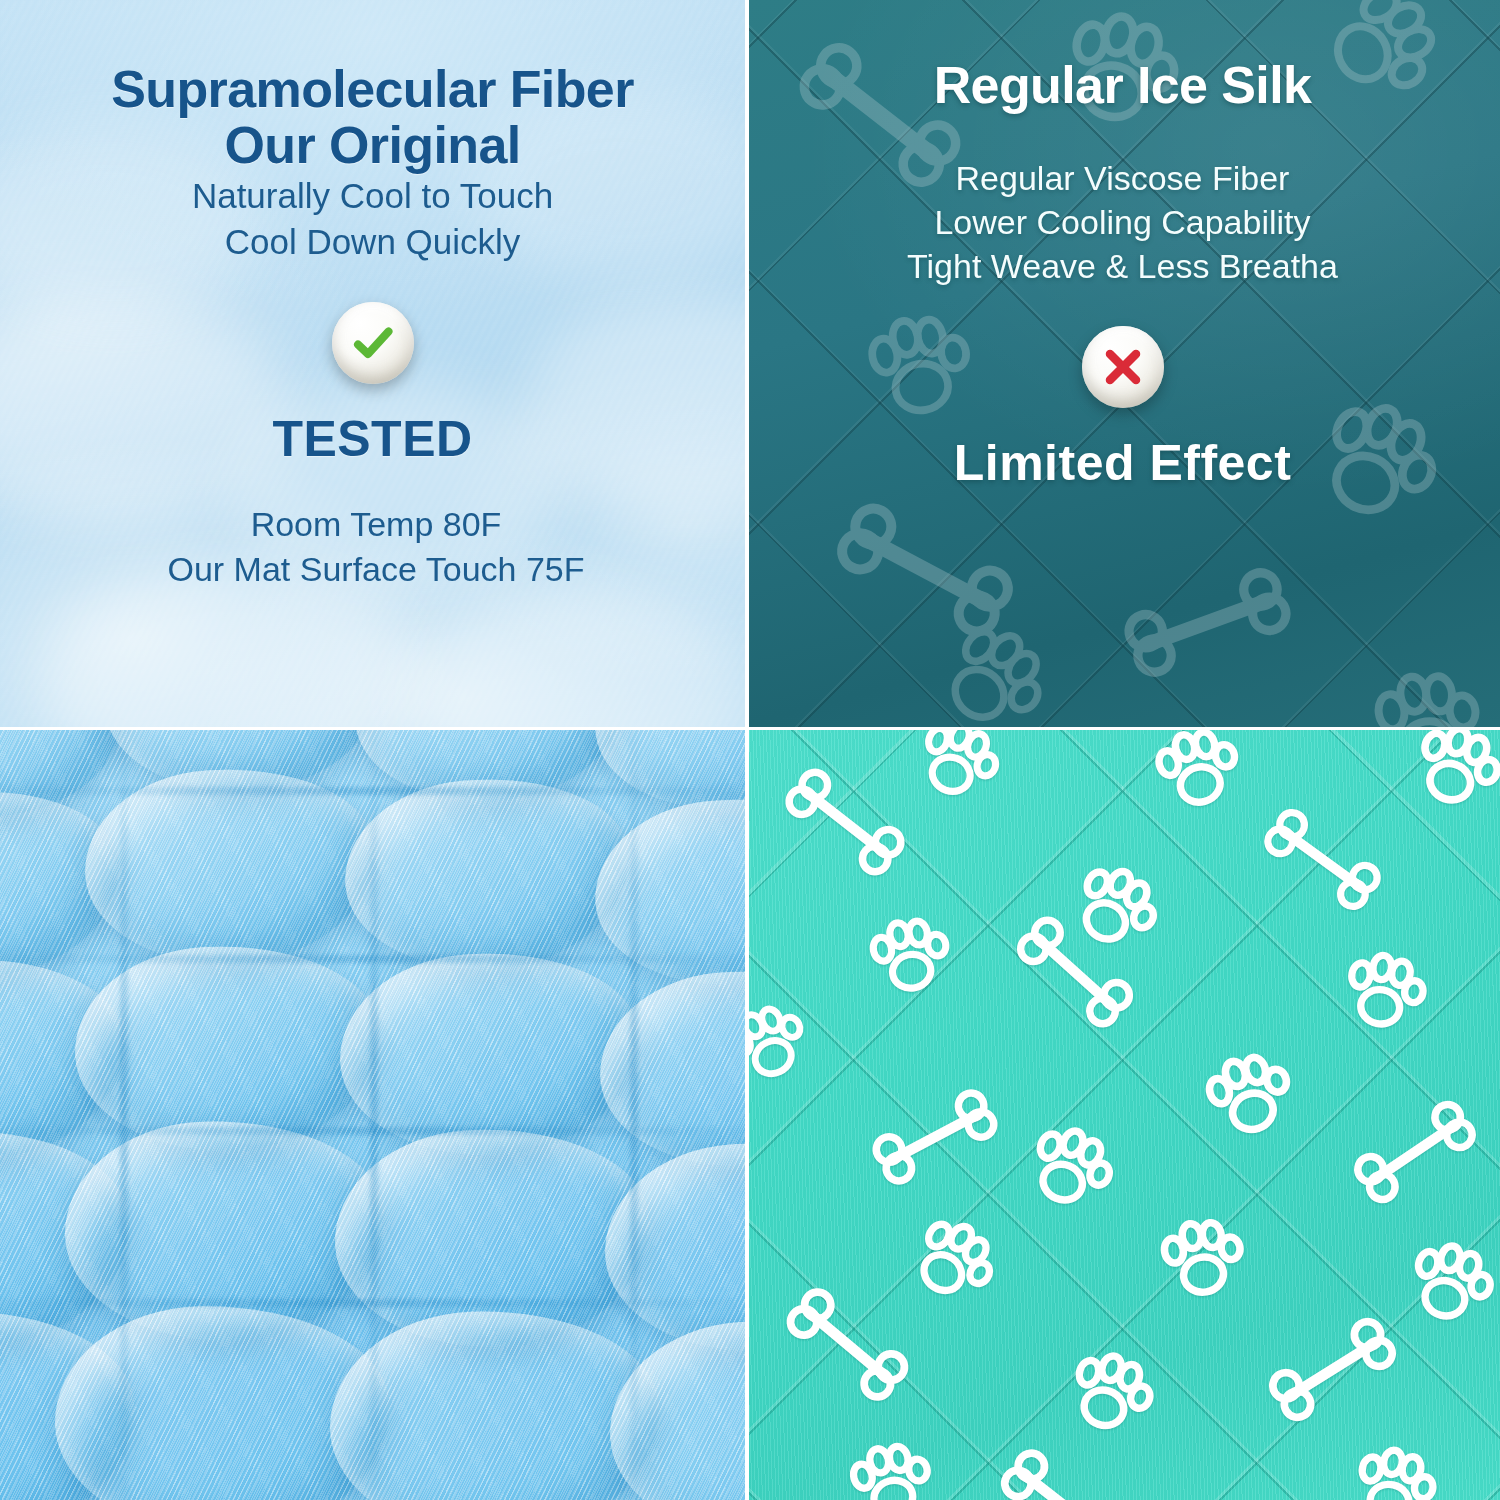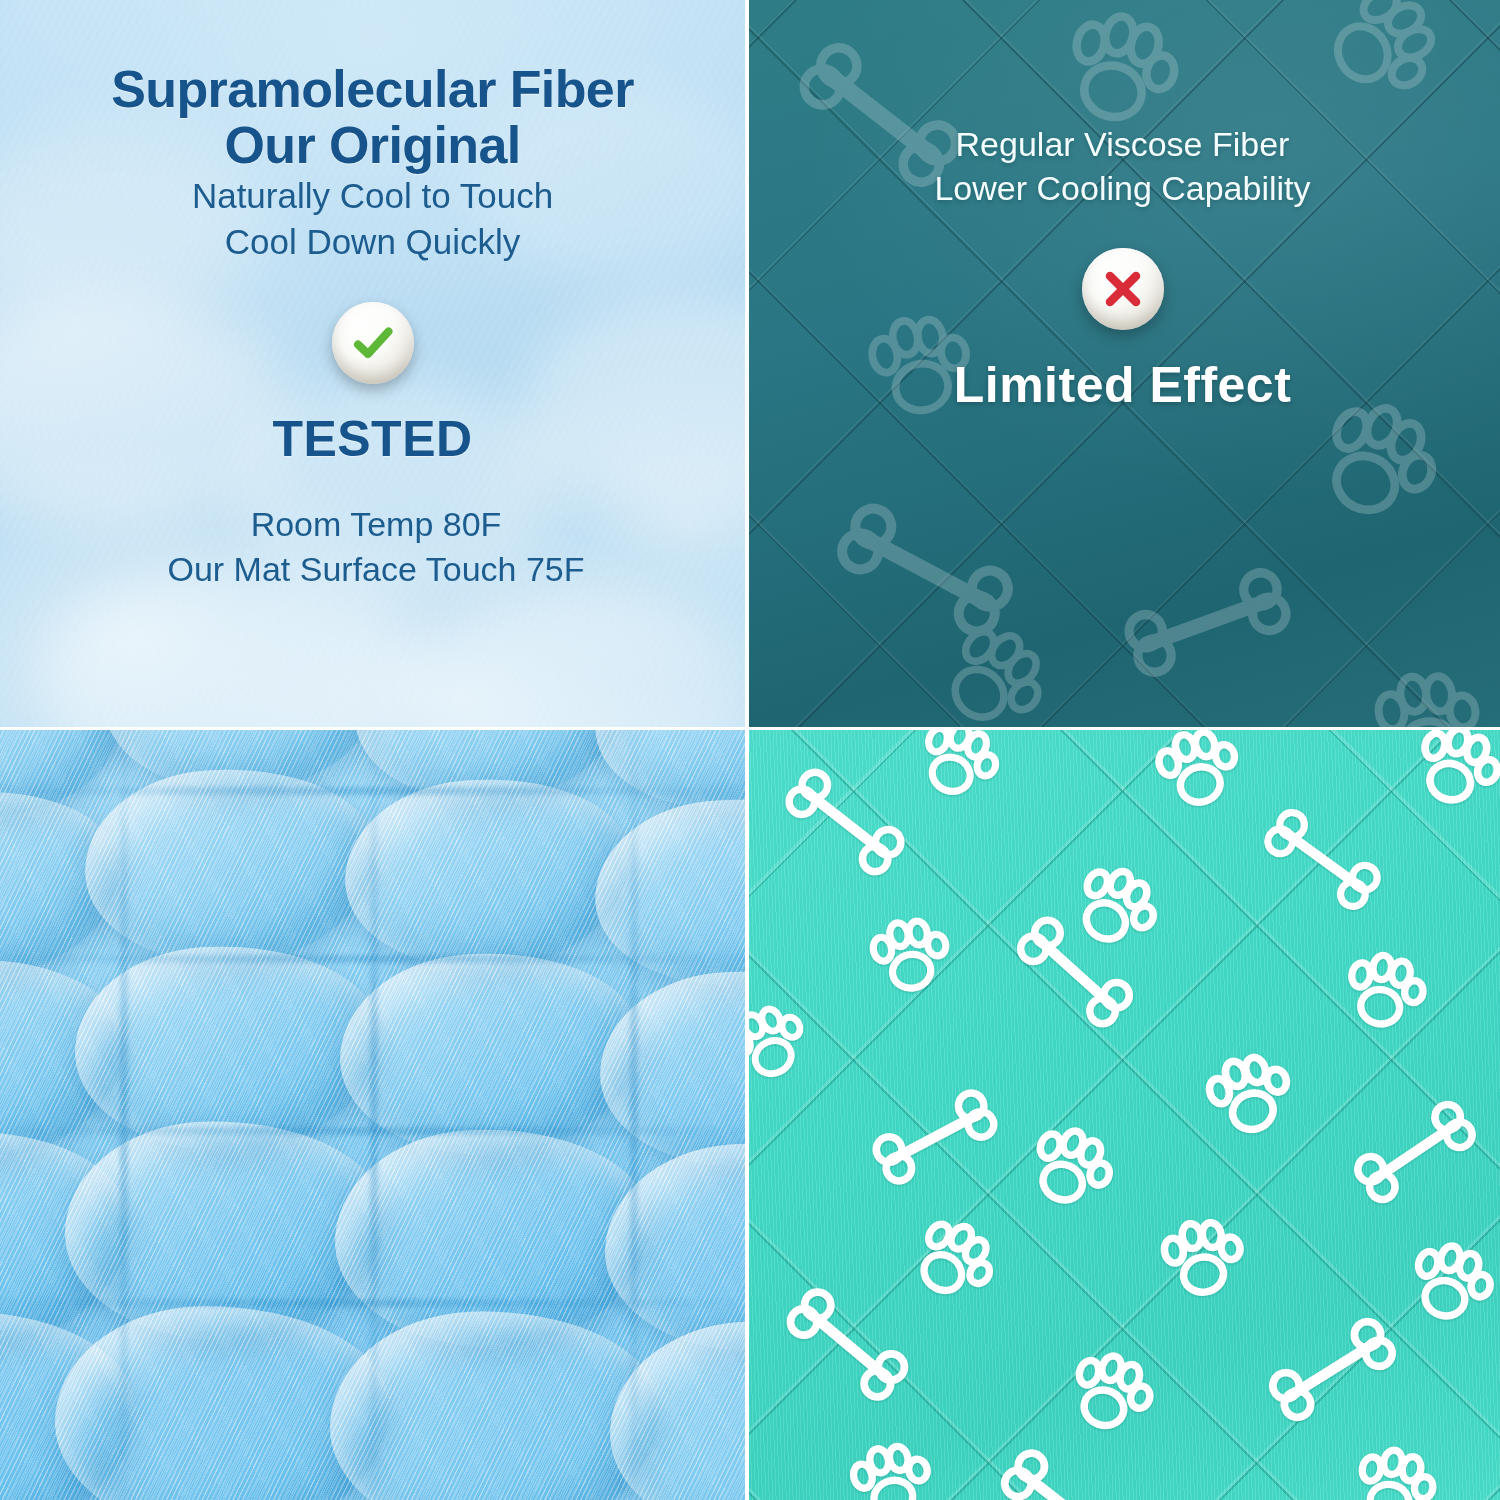--- a/index.html
+++ b/index.html
@@ -162,21 +162,21 @@
   .q-tl .sub {
     font-size: 35px; color: #1d5c8f; font-weight: 400;
   }
   
   .q-tr .panel-pad { padding: 58px 34px 0; }
   .q-tr .head {
     font-size: 52px; color: #ffffff;
     text-shadow: 0 2px 5px rgba(10,60,66,.45);
   }
   .q-tr .sub {
-    margin-top: 64px;
+    margin-top: 42px;
     font-size: 34px; color: #f4fdfd; font-weight: 400;
     text-shadow: 0 2px 4px rgba(10,60,66,.35);
   }
 
   
   .badge-wrap { margin-top: 38px; }
   .badge {
     width: 82px; height: 82px; border-radius: 50%;
     position: relative;
     background:
@@ -341,24 +341,28 @@
           <ellipse cx="50" cy="66" rx="17" ry="15"></ellipse>
           <ellipse cx="30" cy="42" rx="8" ry="11"></ellipse>
           <ellipse cx="45" cy="33" rx="8" ry="11"></ellipse>
           <ellipse cx="61" cy="35" rx="8" ry="11"></ellipse>
           <ellipse cx="74" cy="48" rx="8" ry="10"></ellipse>
         </g>
       </svg>
     </div>
 
     <div class="panel-pad">
+      <div class="head">
+        <div>Regular Ice Silk</div>
+      </div>
 
       <div class="sub">
         <div>Regular Viscose Fiber</div>
         <div>Lower Cooling Capability</div>
+        <div>Tight Weave &amp; Less Breatha</div>
       </div>
 
       <div class="badge-wrap">
         <div class="badge">
           <svg width="50" height="50" viewBox="0 0 50 50">
             <path d="M12 12 L38 38 M38 12 L12 38" fill="none" stroke="#da2b38" stroke-width="8.5" stroke-linecap="round"></path>
           </svg>
         </div>
       </div>
 

